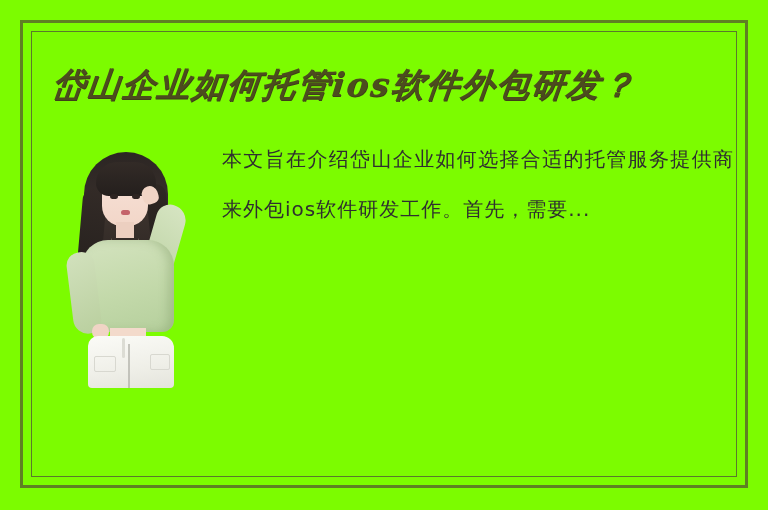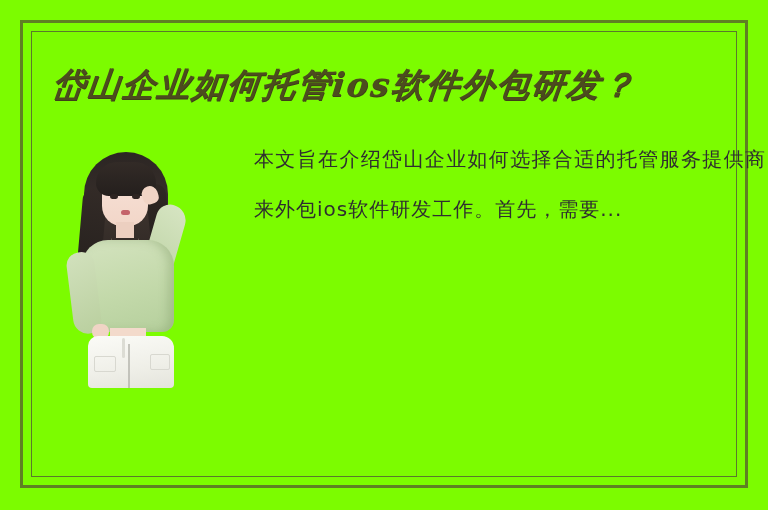--- a/index.html
+++ b/index.html
@@ -212,21 +212,20 @@
     left: 222px;
     top: 134px;
     width: 512px;
     color: #2f2f2f;
     font-family: "DejaVu Sans", "Liberation Sans", sans-serif;
     font-size: 20px;
     line-height: 50px;
     letter-spacing: 1px;
     text-align: justify;
     word-break: break-all;
-    margin-left: 32px;
   }
 </style>
 </head>
 <body>
 
 <div id="card">
 
   <div id="outer-frame"></div>
   <div id="inner-frame"></div>
 

